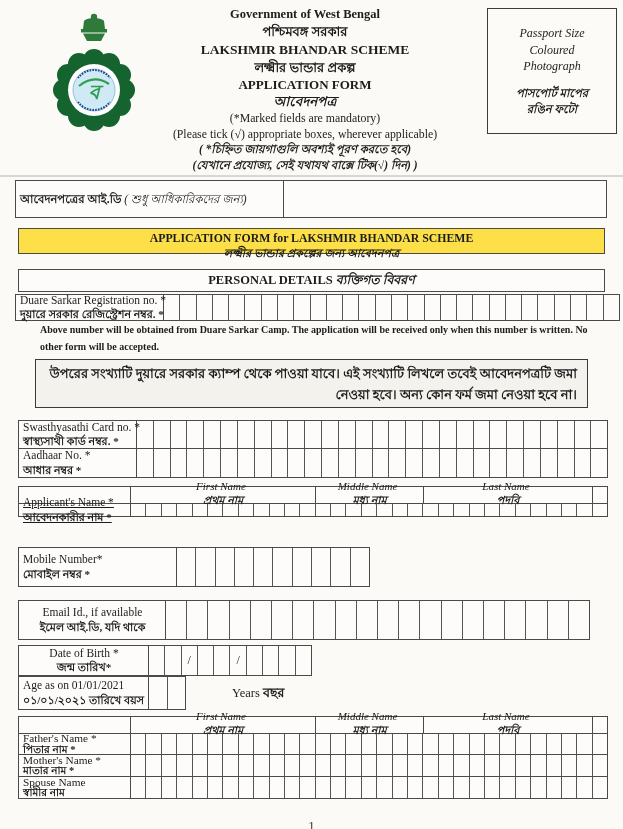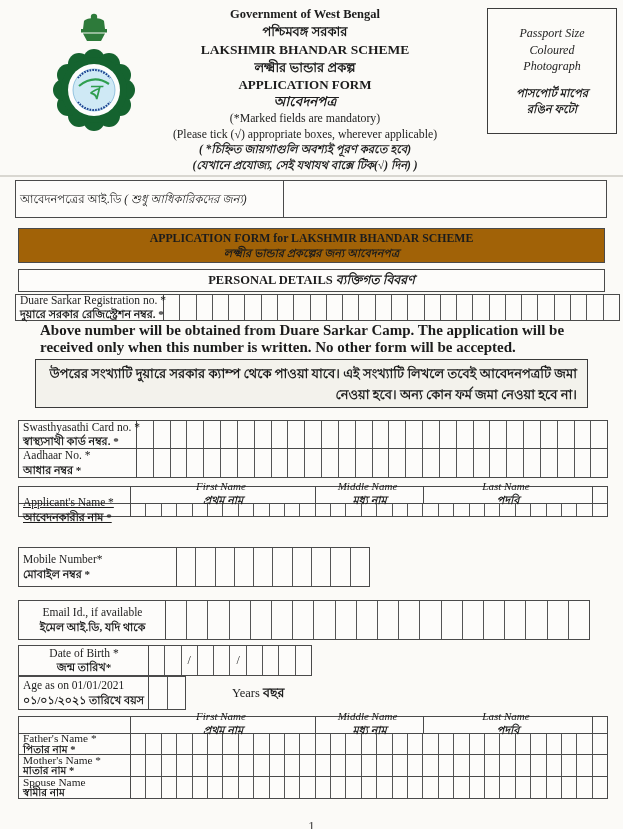--- a/index.html
+++ b/index.html
@@ -29,34 +29,34 @@
   .l-bn{font-size:11px;line-height:14px;font-weight:700;white-space:nowrap;}
   .boxes{flex:1;display:flex;}
   .cell{flex:1;border-left:1px solid #555;display:flex;align-items:center;justify-content:center;
         font-size:12px;box-sizing:border-box;}
   .boxes .cell:first-child{border-left:none;}
   
   .appid-row{left:15px;top:180px;width:592px;height:38px;}
   .appid-row .label{width:268px;border-right:1px solid #4a4a4a;}
   .appid-en{font-size:12px;font-weight:700;font-style:italic;line-height:15px;white-space:nowrap;}
   .appid-bn{font-size:11.5px;line-height:16px;white-space:nowrap;}
-  .appid-bn .b{font-weight:400;}
+  .appid-bn .b{font-weight:700;}
   .appid-bn .i{font-style:italic;}
   .appid-value{flex:1;}
-  .banner1{position:absolute;left:18px;top:228px;width:587px;height:35px;border:1px solid #4a4a4a;
-           box-sizing:border-box;text-align:center;background:#a16207;}
+  .banner1{position:absolute;left:18px;top:228px;width:587px;height:26px;border:1px solid #4a4a4a;
+           box-sizing:border-box;text-align:center;background:#fde047;}
   .banner1-en{font-size:11.8px;font-weight:700;line-height:16px;margin-top:1px;}
   .banner1-bn{font-size:11.2px;font-weight:700;font-style:italic;line-height:15px;}
   .banner2{position:absolute;left:18px;top:269px;width:587px;height:23px;border:1px solid #4a4a4a;
            box-sizing:border-box;text-align:center;background:#fdfcfa;font-size:12.5px;line-height:21px;}
   .banner2 .en{font-weight:700;}
   .banner2 .bn{font-weight:700;font-style:italic;}
   .duare-row{left:15px;top:294px;width:605px;height:27px;}
   .duare-row .label{width:148px;}
-  .note-en{position:absolute;left:40px;top:322px;width:566px;font-weight:700;font-size:15px;line-height:16.5px;}
+  .note-en{position:absolute;left:40px;top:322px;width:566px;font-weight:700;font-size:10px;line-height:16.5px;}
   .notice-bn{position:absolute;left:35px;top:359px;width:553px;height:49px;border:1.5px solid #3a3a3a;
              box-sizing:border-box;background:#f3f2ec;text-align:right;font-weight:700;font-size:13px;
              line-height:21px;padding:14px 10px;display:flex;align-items:center;justify-content:center;}
   .idtable{position:absolute;left:18px;top:420px;width:590px;}
   .idtable .trow{display:flex;border:1px solid #4a4a4a;box-sizing:border-box;height:29px;background:#fdfcfa;}
   .idtable .trow + .trow{border-top:none;}
   .idtable .label{width:118px;}
   
   .name-table{position:absolute;left:18px;width:590px;}
   .nt-header{display:flex;border:1px solid #4a4a4a;border-bottom:none;box-sizing:border-box;height:17px;

